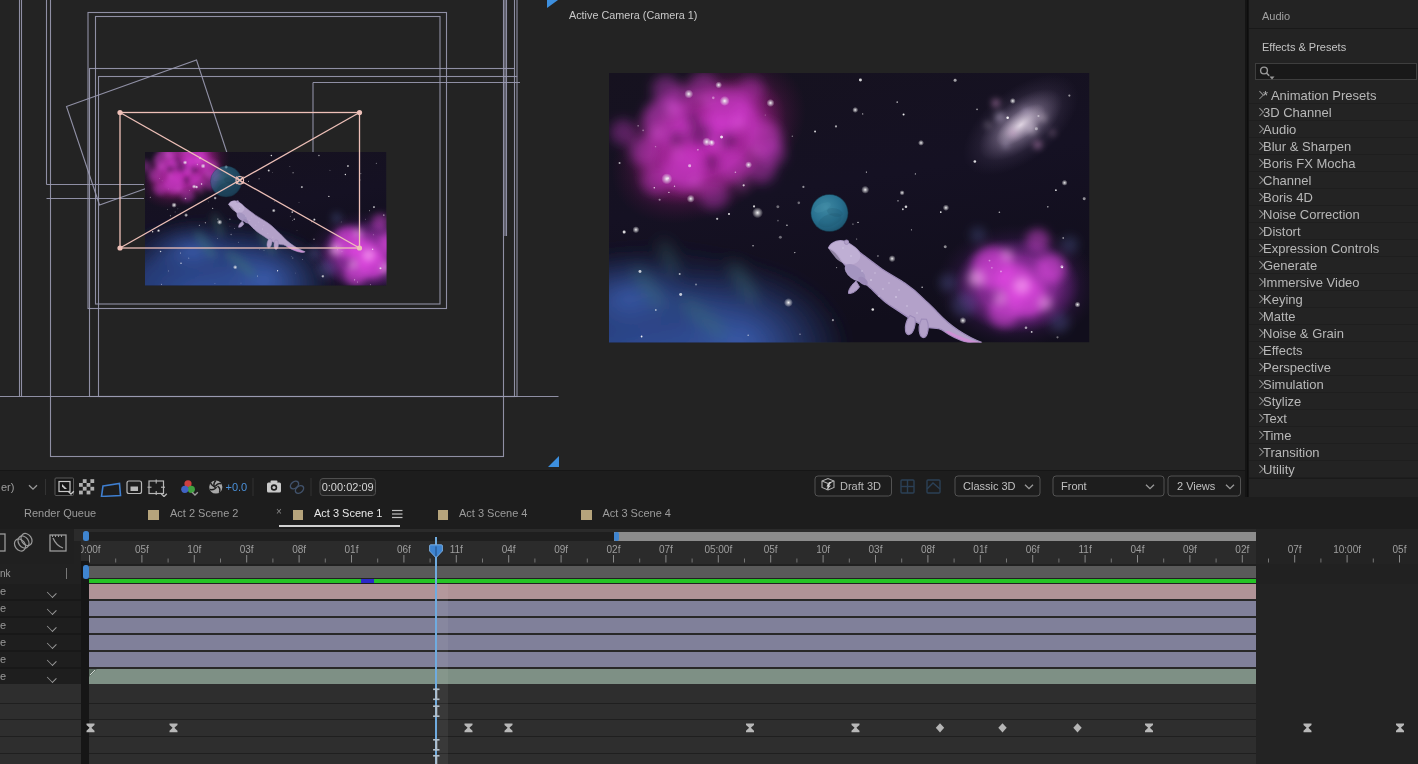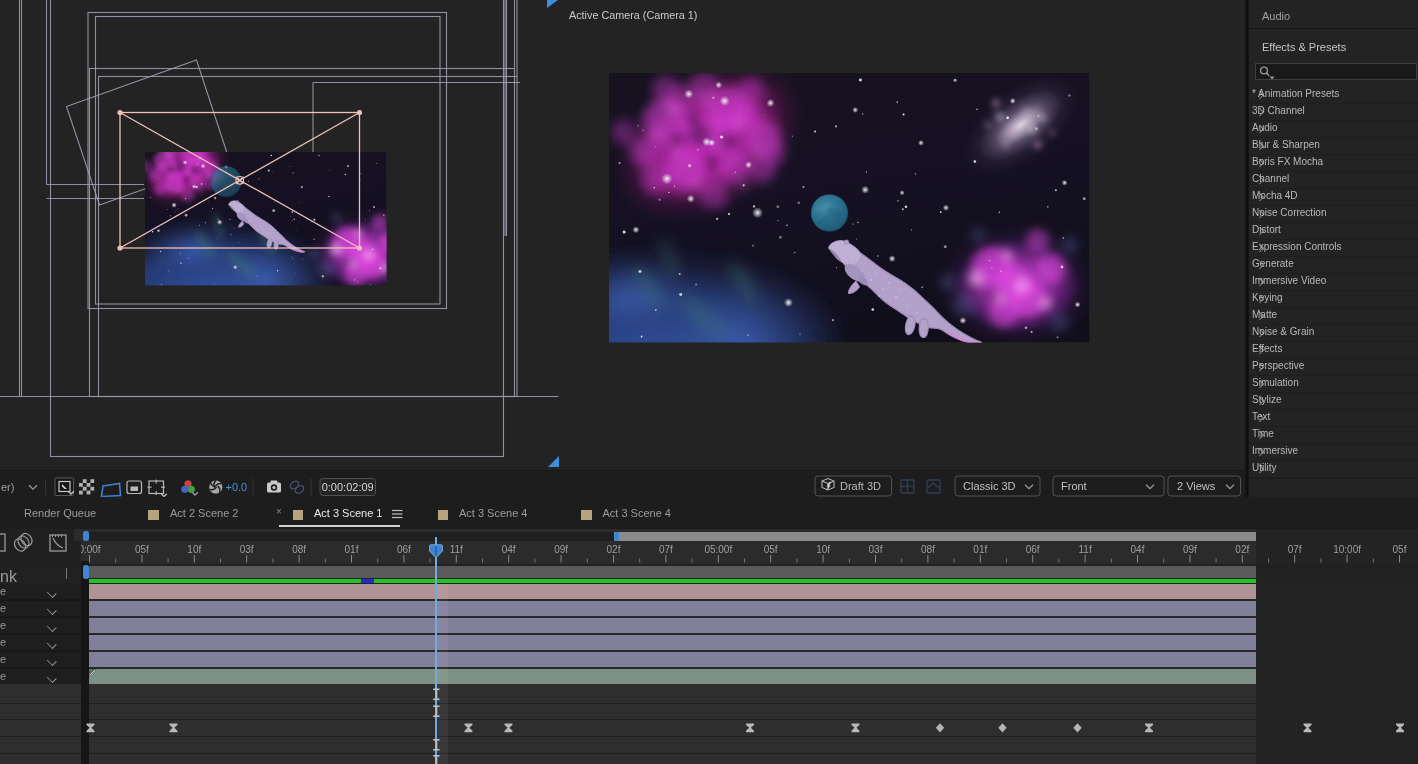--- a/index.html
+++ b/index.html
@@ -6,21 +6,21 @@
 #stage { position:relative; width:1418px; height:764px; }
 #vp { position:absolute; left:0; top:0; }
 #toolbar { position:absolute; left:0; top:470px; width:1245px; height:27px; background:#1d1d1d; border-top:1px solid #161616; box-sizing:border-box; }
 #fx { position:absolute; left:1245px; top:0; width:173px; height:497px; background:#232323; }
 #tl { position:absolute; left:0; top:497px; width:1256px; height:267px; background:#282828; }
 .t { position:absolute; font-size:11px; white-space:nowrap; }
 .sq { position:absolute; top:12.5px; width:10.5px; height:10.5px; background:#b6a47c; }
 .fxrow { position:absolute; left:4px; width:169px; height:17px; border-bottom:1px solid #1e1e1e; box-sizing:border-box; }
 .fxchev { position:absolute; left:8px; top:5.5px; width:4.5px; height:4.5px;
   border-top:1.3px solid #909090; border-right:1.3px solid #909090; transform:rotate(45deg); }
-.fxtxt { position:absolute; left:3px; top:1.5px; color:#b8b8b8; font-size:10px; white-space:nowrap; }
+.fxtxt { position:absolute; left:14px; top:1.5px; color:#b8b8b8; font-size:13px; white-space:nowrap; }
 .lchev { position:absolute; width:6.5px; height:6.5px; border-bottom:1.4px solid #9a9a9a; border-right:1.4px solid #9a9a9a; transform:rotate(45deg) scale(1,0.75); }
 </style></head>
 <body>
 <div id="stage">
 
 <svg id="vp" width="1245" height="470" viewBox="0 0 1245 470">
 <defs>
   <linearGradient id="gBG" x1="0" y1="0" x2="0.3" y2="1">
     <stop offset="0" stop-color="#16121f"></stop>
           <stop offset="0.5" stop-color="#151123"></stop>
@@ -521,21 +521,21 @@
       <div class="fxrow" style="top:154.5px">
         <span class="fxchev"></span>
         <span class="fxtxt">Boris FX Mocha</span>
       </div>
       <div class="fxrow" style="top:171.5px">
         <span class="fxchev"></span>
         <span class="fxtxt">Channel</span>
       </div>
       <div class="fxrow" style="top:188.5px">
         <span class="fxchev"></span>
-        <span class="fxtxt">Mocha 4D</span>
+        <span class="fxtxt">Boris 4D</span>
       </div>
       <div class="fxrow" style="top:205.5px">
         <span class="fxchev"></span>
         <span class="fxtxt">Noise Correction</span>
       </div>
       <div class="fxrow" style="top:222.5px">
         <span class="fxchev"></span>
         <span class="fxtxt">Distort</span>
       </div>
       <div class="fxrow" style="top:239.5px">
@@ -581,21 +581,21 @@
       <div class="fxrow" style="top:409.5px">
         <span class="fxchev"></span>
         <span class="fxtxt">Text</span>
       </div>
       <div class="fxrow" style="top:426.5px">
         <span class="fxchev"></span>
         <span class="fxtxt">Time</span>
       </div>
       <div class="fxrow" style="top:443.5px">
         <span class="fxchev"></span>
-        <span class="fxtxt">Immersive</span>
+        <span class="fxtxt">Transition</span>
       </div>
       <div class="fxrow" style="top:460.5px">
         <span class="fxchev"></span>
         <span class="fxtxt">Utility</span>
       </div>
   <div style="position:absolute;left:4px;top:477.5px;width:169px;height:1px;background:#1a1a1a"></div>
 </div>
 
 <div id="tl">
   <div style="position:absolute;left:0;top:0;width:1418px;height:32px;background:#1d1d1d"></div>
@@ -713,21 +713,21 @@
         <line x1="1242.3" y1="58" x2="1242.3" y2="65.5" stroke="#8a8a8a" stroke-width="1"></line>
         <line x1="1268.5" y1="61.5" x2="1268.5" y2="65.5" stroke="#777" stroke-width="1"></line>
         <line x1="1294.7" y1="58" x2="1294.7" y2="65.5" stroke="#8a8a8a" stroke-width="1"></line>
         <line x1="1320.9" y1="61.5" x2="1320.9" y2="65.5" stroke="#777" stroke-width="1"></line>
         <line x1="1347.1" y1="58" x2="1347.1" y2="65.5" stroke="#8a8a8a" stroke-width="1"></line>
         <line x1="1373.3" y1="61.5" x2="1373.3" y2="65.5" stroke="#777" stroke-width="1"></line>
         <line x1="1399.5" y1="58" x2="1399.5" y2="65.5" stroke="#8a8a8a" stroke-width="1"></line>
       </svg>
   <div style="position:absolute;left:74px;top:43.5px;width:7px;height:23px;background:#212121"></div>
   <div style="position:absolute;left:0;top:66.5px;width:1418px;height:20.3px;background:#212121"></div>
-  <div class="t" style="left:0px;top:71px;color:#9a9a9a;font-size:16px">nk</div>
+  <div class="t" style="left:0px;top:71px;color:#9a9a9a;font-size:10px">nk</div>
   <div style="position:absolute;left:65.5px;top:71px;width:1px;height:11px;background:#777"></div>
   <div style="position:absolute;left:89px;top:69px;right:0;height:12px;background:#5a5a5a"></div>
   <div style="position:absolute;left:89px;top:81.5px;right:0;height:4.5px;background:#25c425"></div>
   <div style="position:absolute;left:361px;top:81.5px;width:13px;height:4.5px;background:#2a2ac8"></div>
   <div style="position:absolute;left:0;top:86.8px;width:89px;height:100.5px;background:#1e1e1e"></div>
   <div style="position:absolute;left:0;top:101.9px;width:80.5px;height:2px;background:#181818"></div>
   <div style="position:absolute;left:0;top:118.9px;width:80.5px;height:2px;background:#181818"></div>
   <div style="position:absolute;left:0;top:135.9px;width:80.5px;height:2px;background:#181818"></div>
   <div style="position:absolute;left:0;top:153px;width:80.5px;height:2px;background:#181818"></div>
   <div style="position:absolute;left:0;top:170px;width:80.5px;height:2px;background:#181818"></div>

